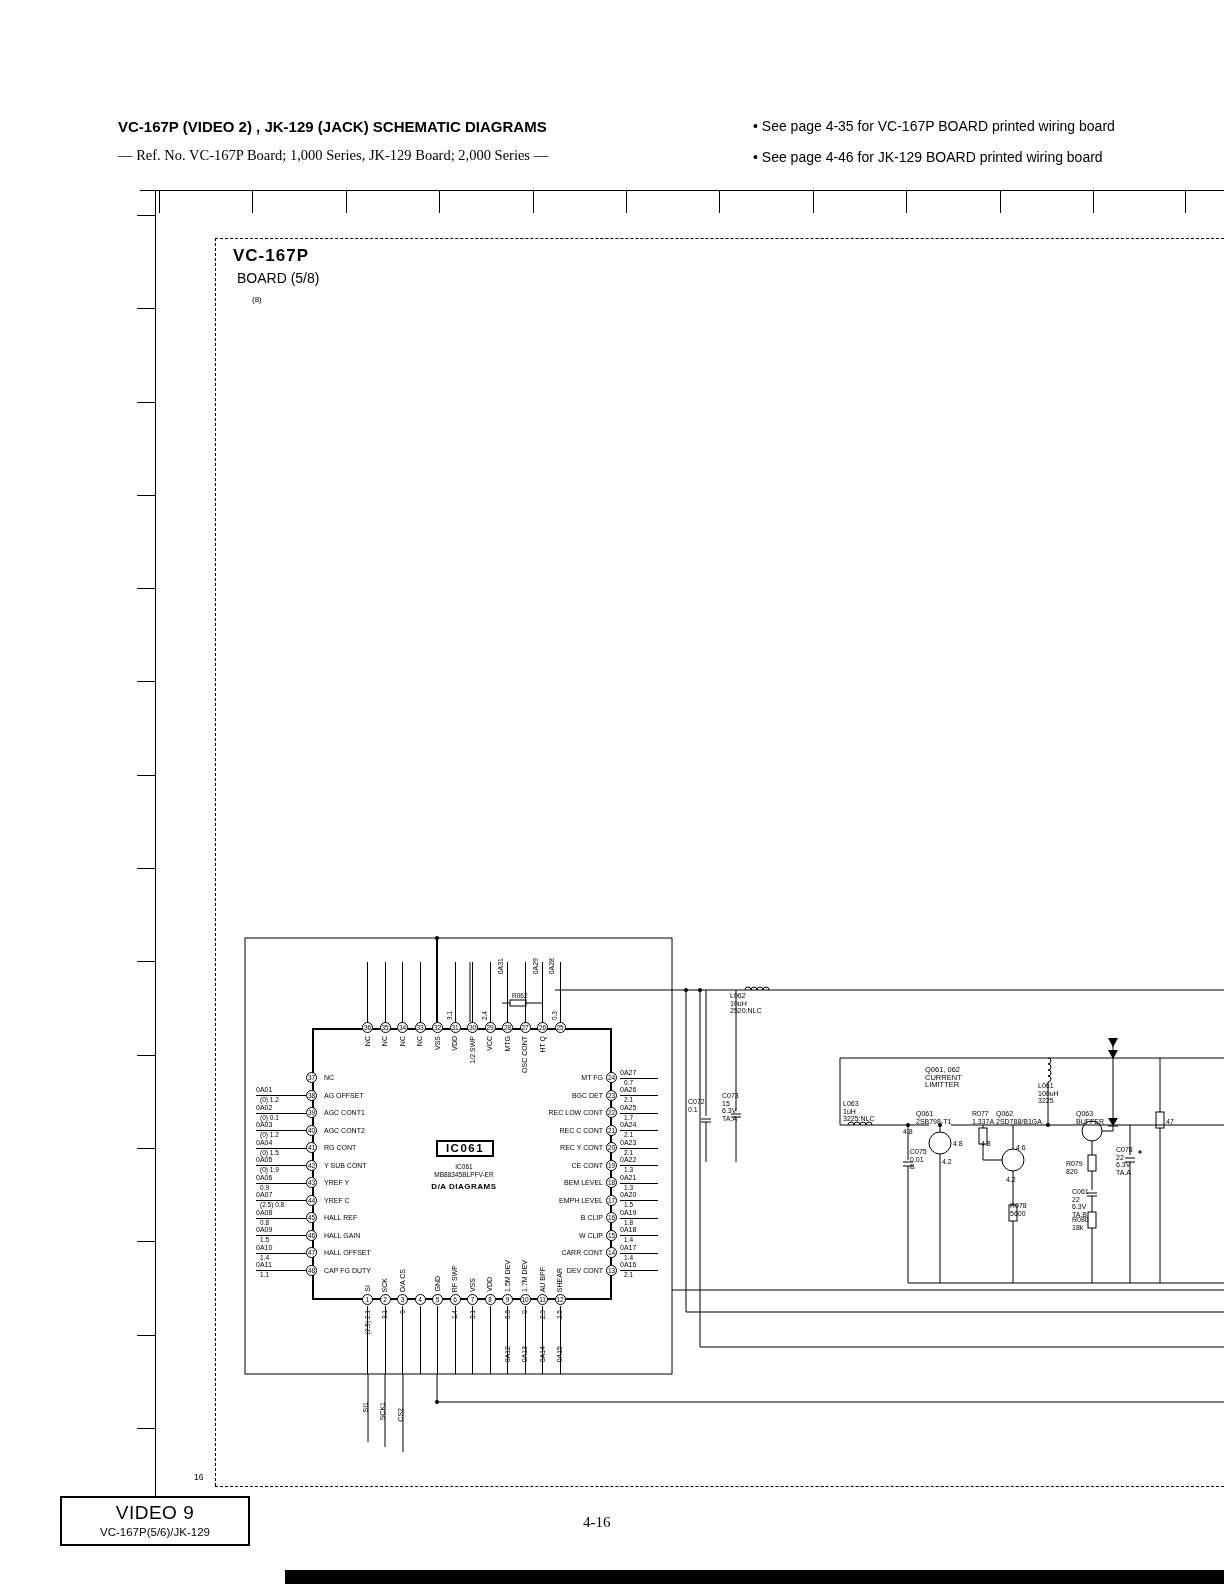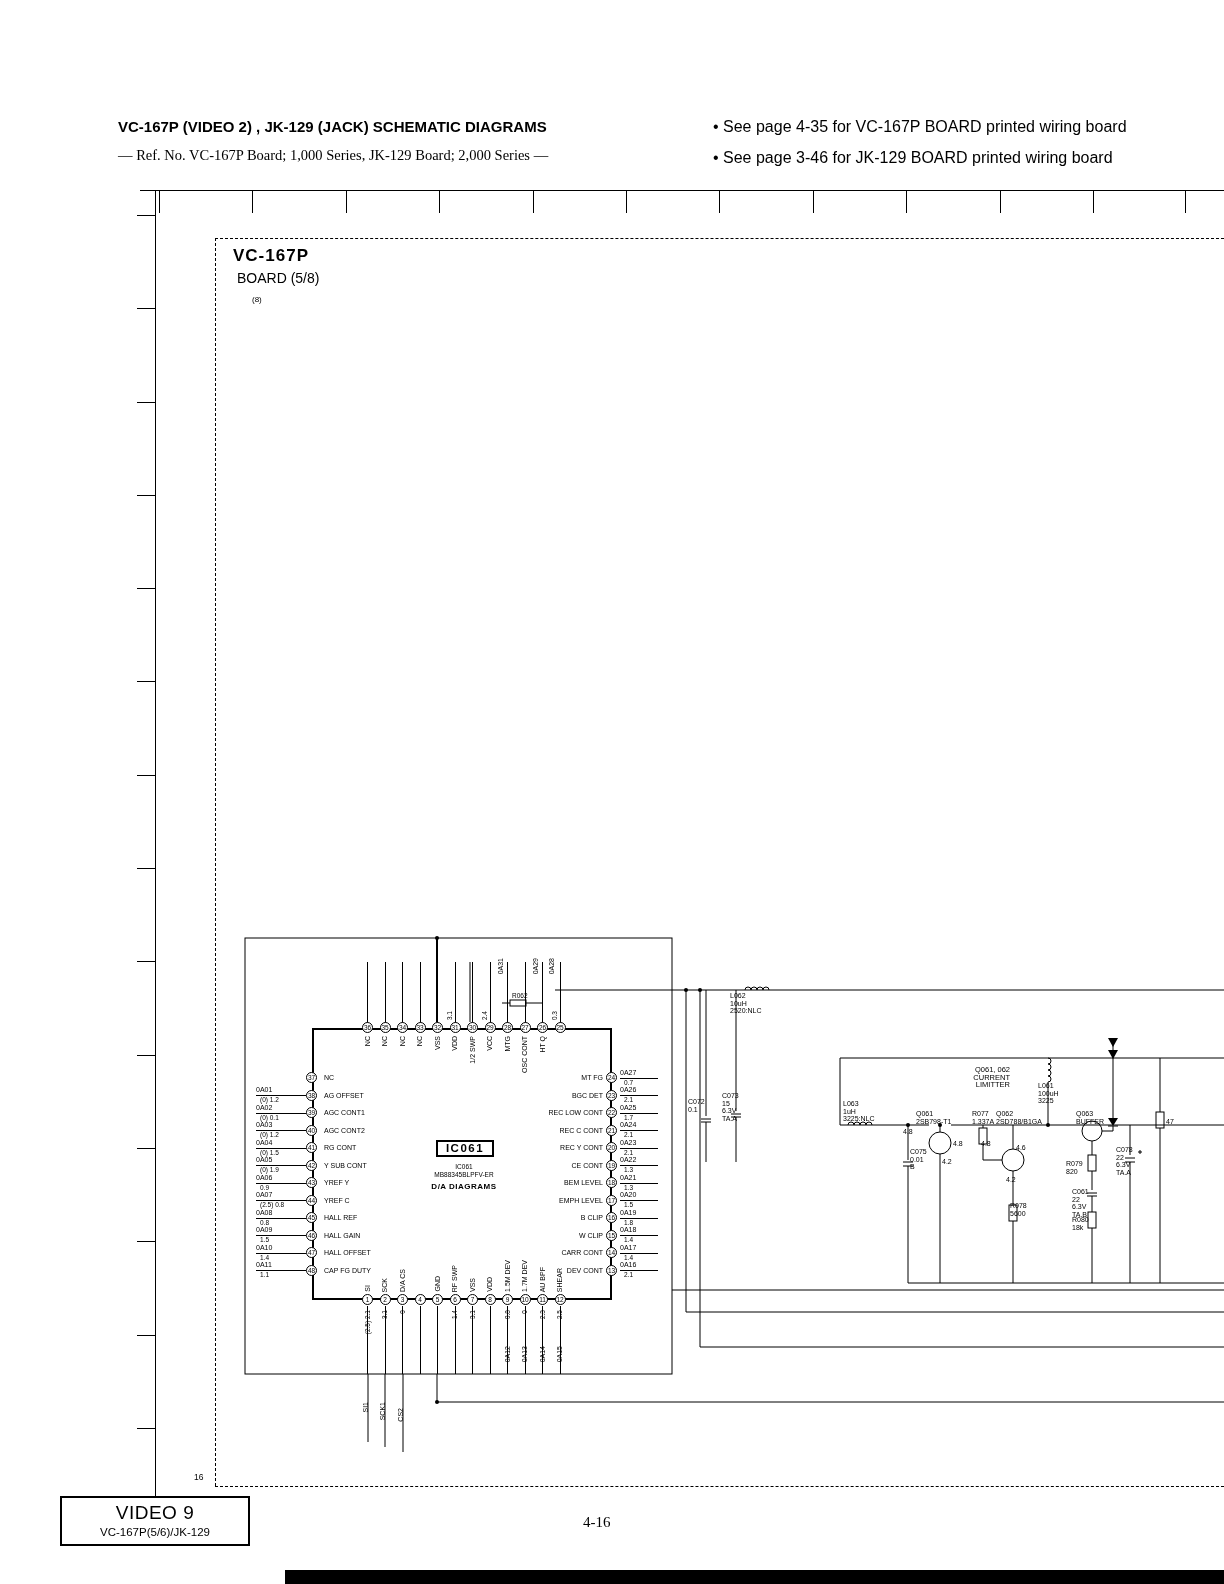--- a/index.html
+++ b/index.html
@@ -2,21 +2,21 @@
 <html><head>
 <meta charset="utf-8">
 <style>
   html,body{margin:0;padding:0}
   body{width:1224px;height:1584px;position:relative;background:#fff;color:#000;
        font-family:"Liberation Sans",sans-serif;overflow:hidden}
   .abs{position:absolute}
   
   #title{left:118px;top:118px;font-size:15px;font-weight:bold;white-space:nowrap}
   #refline{left:118px;top:147px;font-size:14.5px;font-family:"Liberation Serif",serif;white-space:nowrap}
-  .note{left:713px;font-size:16px;white-space:nowrap}
+  .note{left:753px;font-size:14px;white-space:nowrap}
   #note1{top:118px}#note2{top:149px}
   
   #hrule{left:140px;top:190px;width:1084px;height:1px;background:#000}
   #vrule{left:155px;top:190px;width:1px;height:1307px;background:#000}
   #cols{left:159px;top:190px;display:flex}
   .col-cell{width:93.4px;height:23px;border-left:1px solid #000;box-sizing:border-box;
             text-align:center;font-weight:bold;font-size:13.5px;padding-top:3px}
   .col-cell:last-child{border-right:1px solid #000}
   #rows{left:137px;top:215px;width:18px;border-bottom:1px solid #000}
   .row-cell{height:93.3px;border-top:1px solid #000;box-sizing:border-box;display:flex;
@@ -61,35 +61,35 @@
   .tp .val{position:absolute;left:-1px;bottom:62px;font-size:6.5px}
   #bpins{left:359px;top:1240px;display:flex}
   .bp{position:relative;width:17.5px;height:210px}
   .bp .wire{position:absolute;left:8px;top:66px;width:1px;height:68px;background:#000}
   .bp .pin-c{left:3px;top:54px}
   .bp .lab{position:absolute;left:4.5px;bottom:158px;font-size:7px}
   .bp .val{position:absolute;left:4.5px;top:70px;font-size:6.5px}
   .bp .sigv{position:absolute;left:4.5px;top:106px;font-size:7px}
   
   .cl{position:absolute;font-size:7px;line-height:7.5px;white-space:pre-line}
-  .ctr{text-align:right;width:85px}
+  .ctr{text-align:left;width:85px}
   
   #f-box{left:60px;top:1496px;width:190px;height:50px;border:2px solid #000;box-sizing:border-box;text-align:center}
   #f-line1{font-size:19px;margin-top:4px;letter-spacing:.5px}
   #f-line2{font-size:11.5px;margin-top:2px}
   #f-page{left:583px;top:1514px;font-size:15px;font-family:"Liberation Serif",serif}
   #f-bar{left:285px;top:1570px;width:939px;height:14px;background:#000}
 </style>
 </head>
 <body>
 
 <div id="title" class="abs">VC-167P (VIDEO 2) , JK-129 (JACK) SCHEMATIC DIAGRAMS</div>
 <div id="refline" class="abs">— Ref. No. VC-167P Board; 1,000 Series, JK-129 Board; 2,000 Series —</div>
 <div id="note1" class="abs note">• See page 4-35 for VC-167P BOARD printed wiring board</div>
-<div id="note2" class="abs note">• See page 3-46 for JK-129 BOARD printed wiring board</div>
+<div id="note2" class="abs note">• See page 4-46 for JK-129 BOARD printed wiring board</div>
 
 <div id="hrule" class="abs"></div>
 <div id="vrule" class="abs"></div>
 <div id="cols" class="abs">
 
 <div class="col-cell"></div>
     <div class="col-cell"></div>
     <div class="col-cell"></div>
     <div class="col-cell"></div>
     <div class="col-cell"></div>

